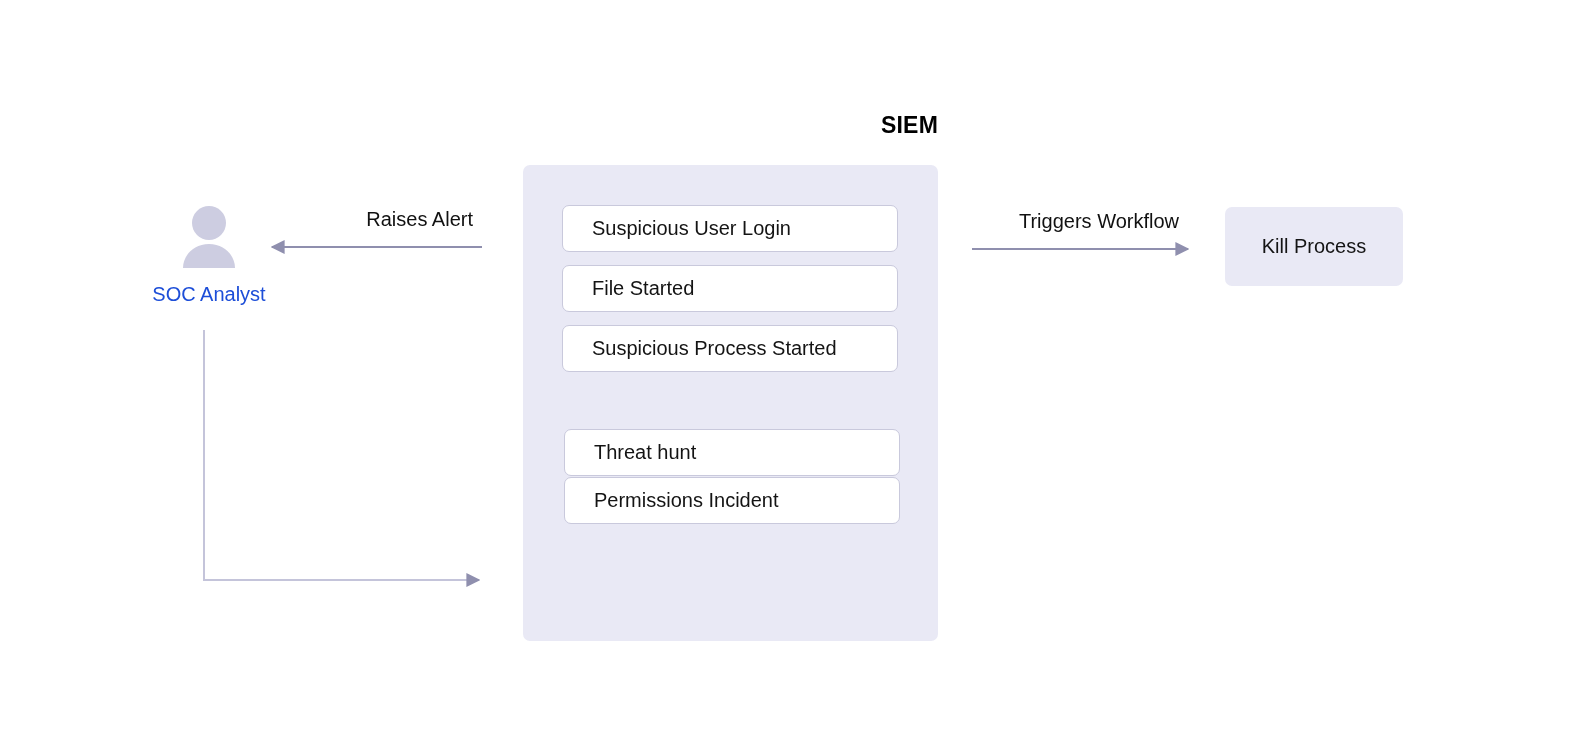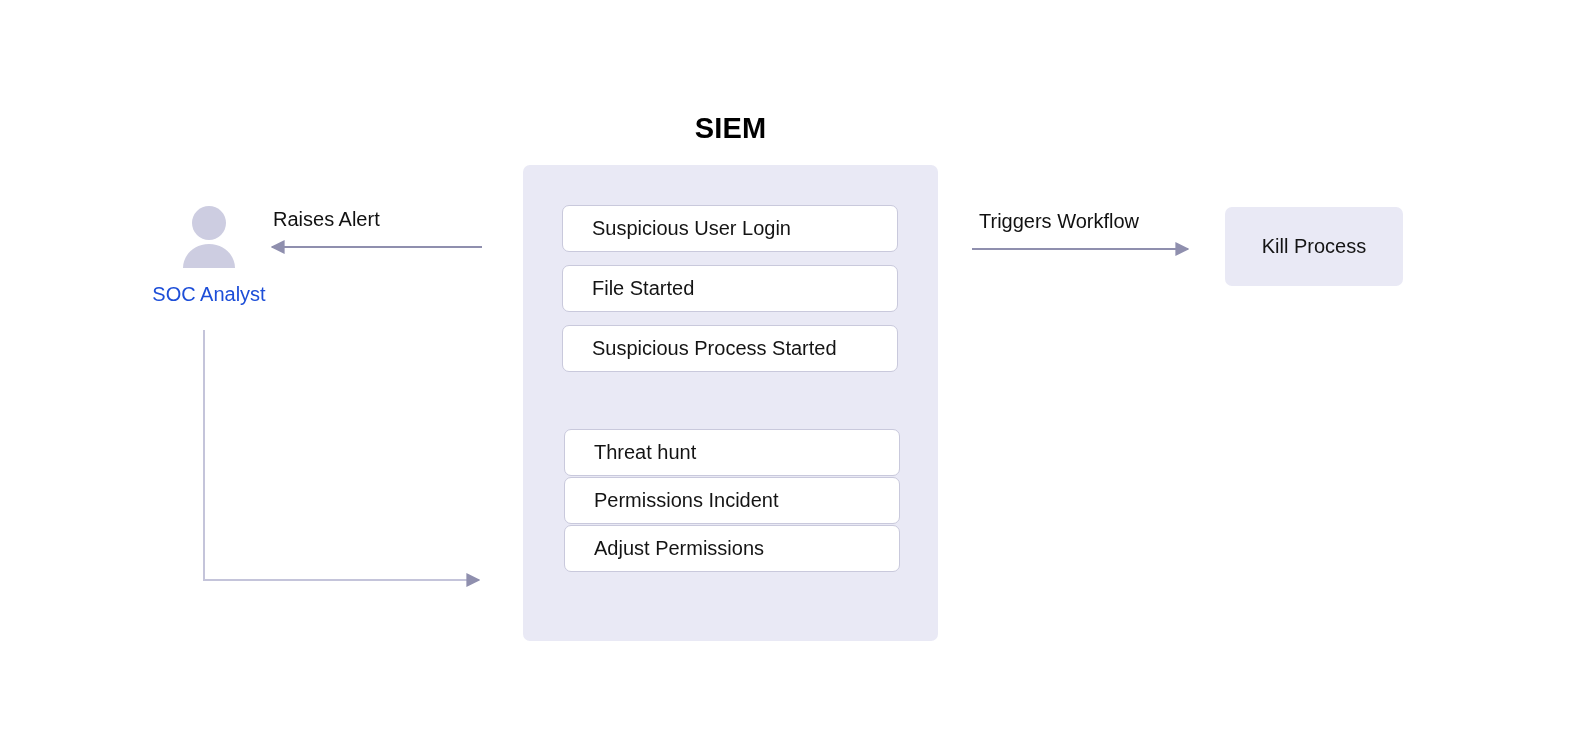--- a/index.html
+++ b/index.html
@@ -20,22 +20,22 @@
     position: absolute;
     inset: 0;
   }
 
   
   #siem-title {
     position: absolute;
     left: 523px;
     top: 112px;
     width: 415px;
-    text-align: center;
-    font-size: 29px;
+    text-align: right;
+    font-size: 23px;
     font-weight: bold;
     letter-spacing: 0.2px;
     color: #000000;
   }
   #siem-container {
     position: absolute;
     left: 523px;
     top: 165px;
     width: 415px;
     height: 476px;
@@ -109,21 +109,21 @@
     color: #141414;
     white-space: nowrap;
   }
 
   
   .edge-label {
     position: absolute;
     font-size: 20px;
     color: #111111;
     white-space: nowrap;
-    text-align: left;
+    text-align: right;
   }
   #raises-alert-label {
     left: 273px;
     top: 208px;
     width: 200px;
   }
   #triggers-workflow-label {
     left: 979px;
     top: 210px;
     width: 200px;
@@ -175,18 +175,17 @@
 
   <div id="alert-group" class="box-group">
     <div class="flow-box">Suspicious User Login</div>
     <div class="flow-box">File Started</div>
     <div class="flow-box">Suspicious Process Started</div>
   </div>
 
   <div id="action-group" class="box-group">
     <div class="flow-box">Threat hunt</div>
     <div class="flow-box">Permissions Incident</div>
-    <div class="flow-box">Adjust Permissions</div>
   </div>
 
   <div id="kill-process-node">Kill Process</div>
 
 </div>
 
 </body></html>

